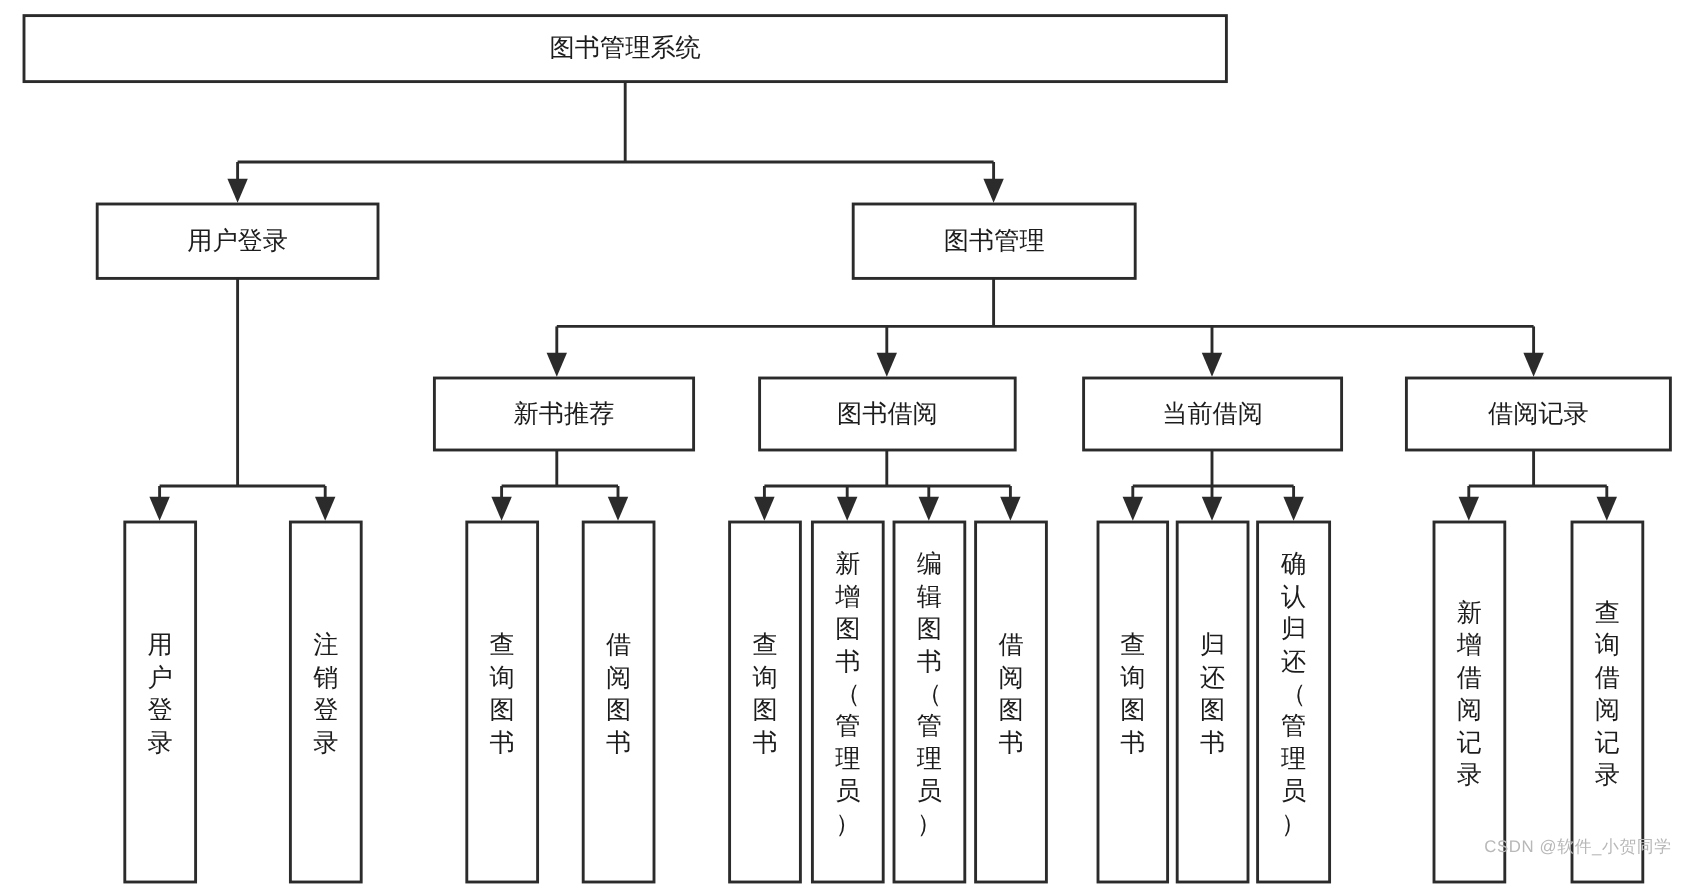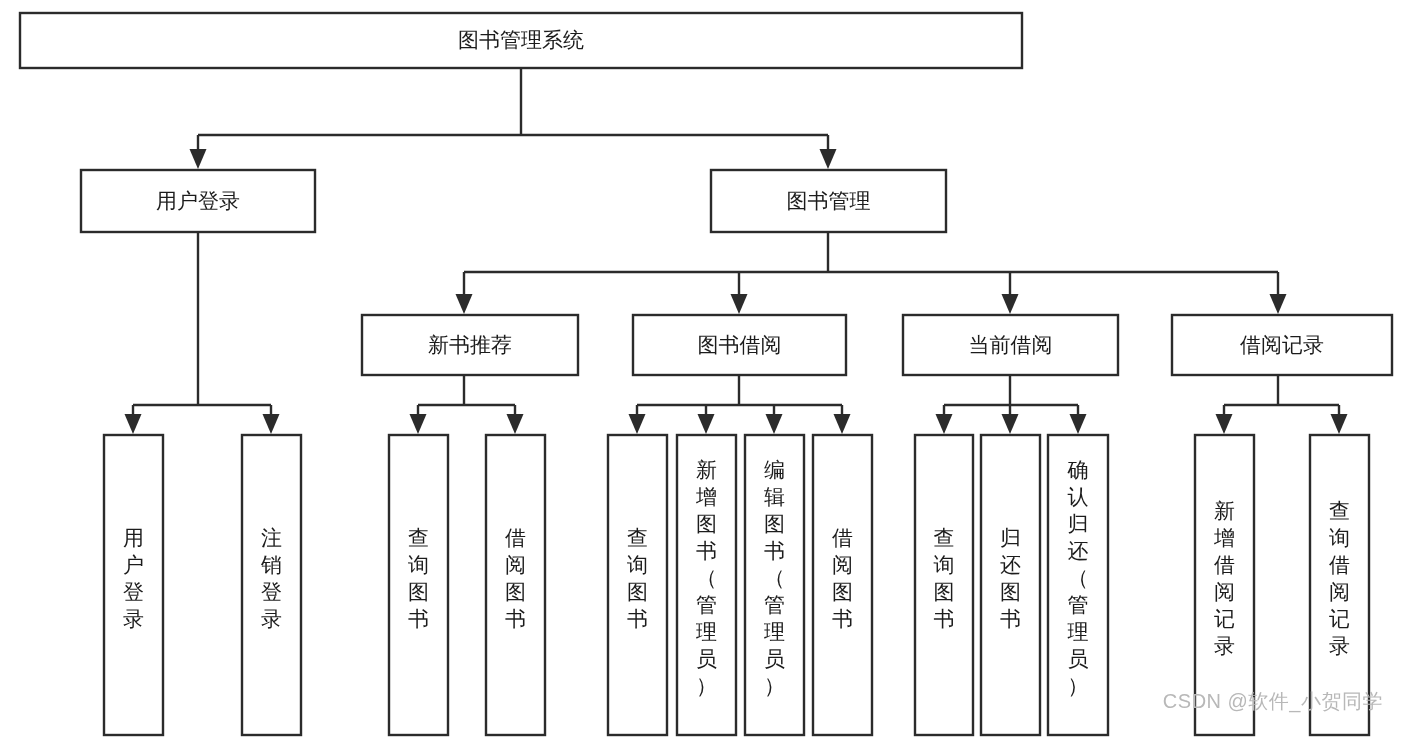--- a/index.html
+++ b/index.html
@@ -50,24 +50,24 @@
     dominant-baseline: middle;
   }
   .node-label-vertical {
     fill: #1c1c1c;
     font-family: "Liberation Sans", sans-serif;
     font-size: 21px;
     text-anchor: middle;
   }
   .watermark {
     position: absolute;
-    right: 22px;
+    right: 12px;
     bottom: 4px;
     font-family: "Liberation Sans", sans-serif;
-    font-size: 20px;
+    font-size: 14px;
     color: #b8b8b8;
     white-space: nowrap;
     letter-spacing: 0.5px;
   }
 </style>
 </head>
 <body>
 
 <div id="diagram-root">
   <svg class="diagram-canvas" viewBox="0 0 1405 747">

